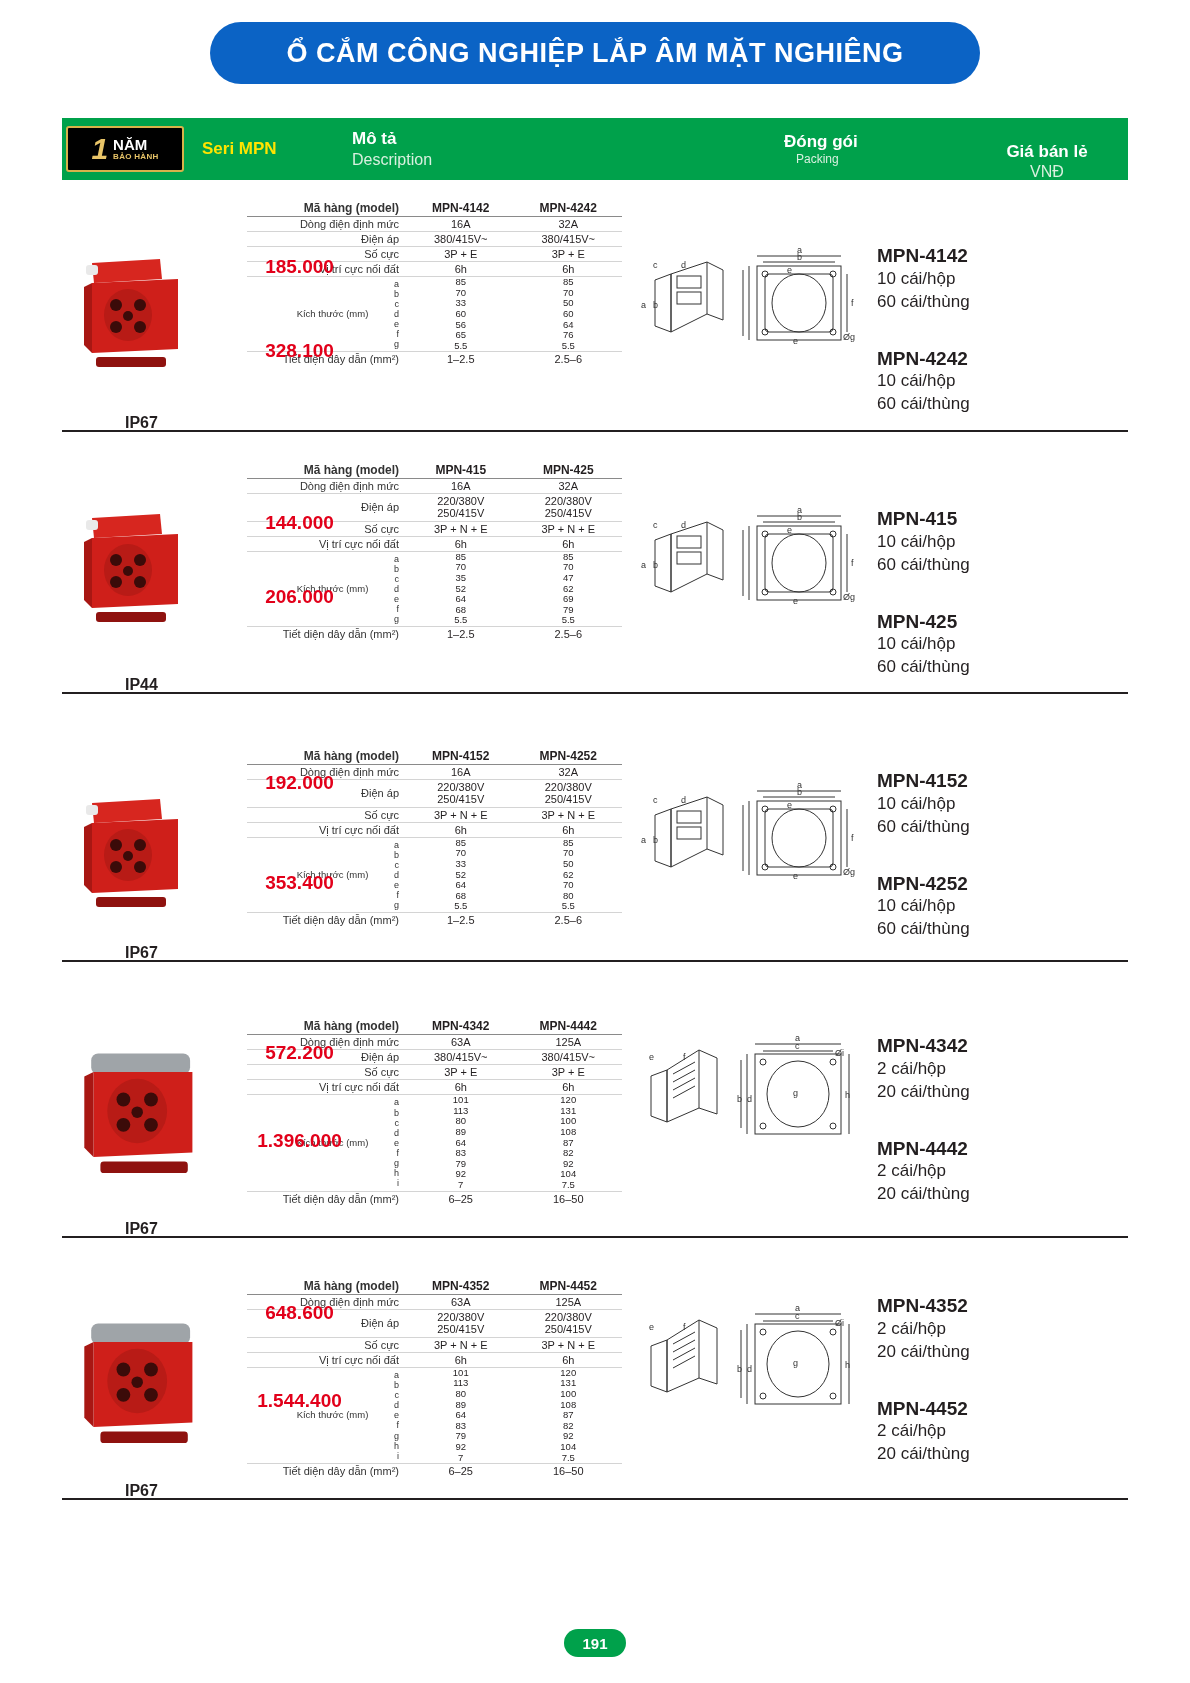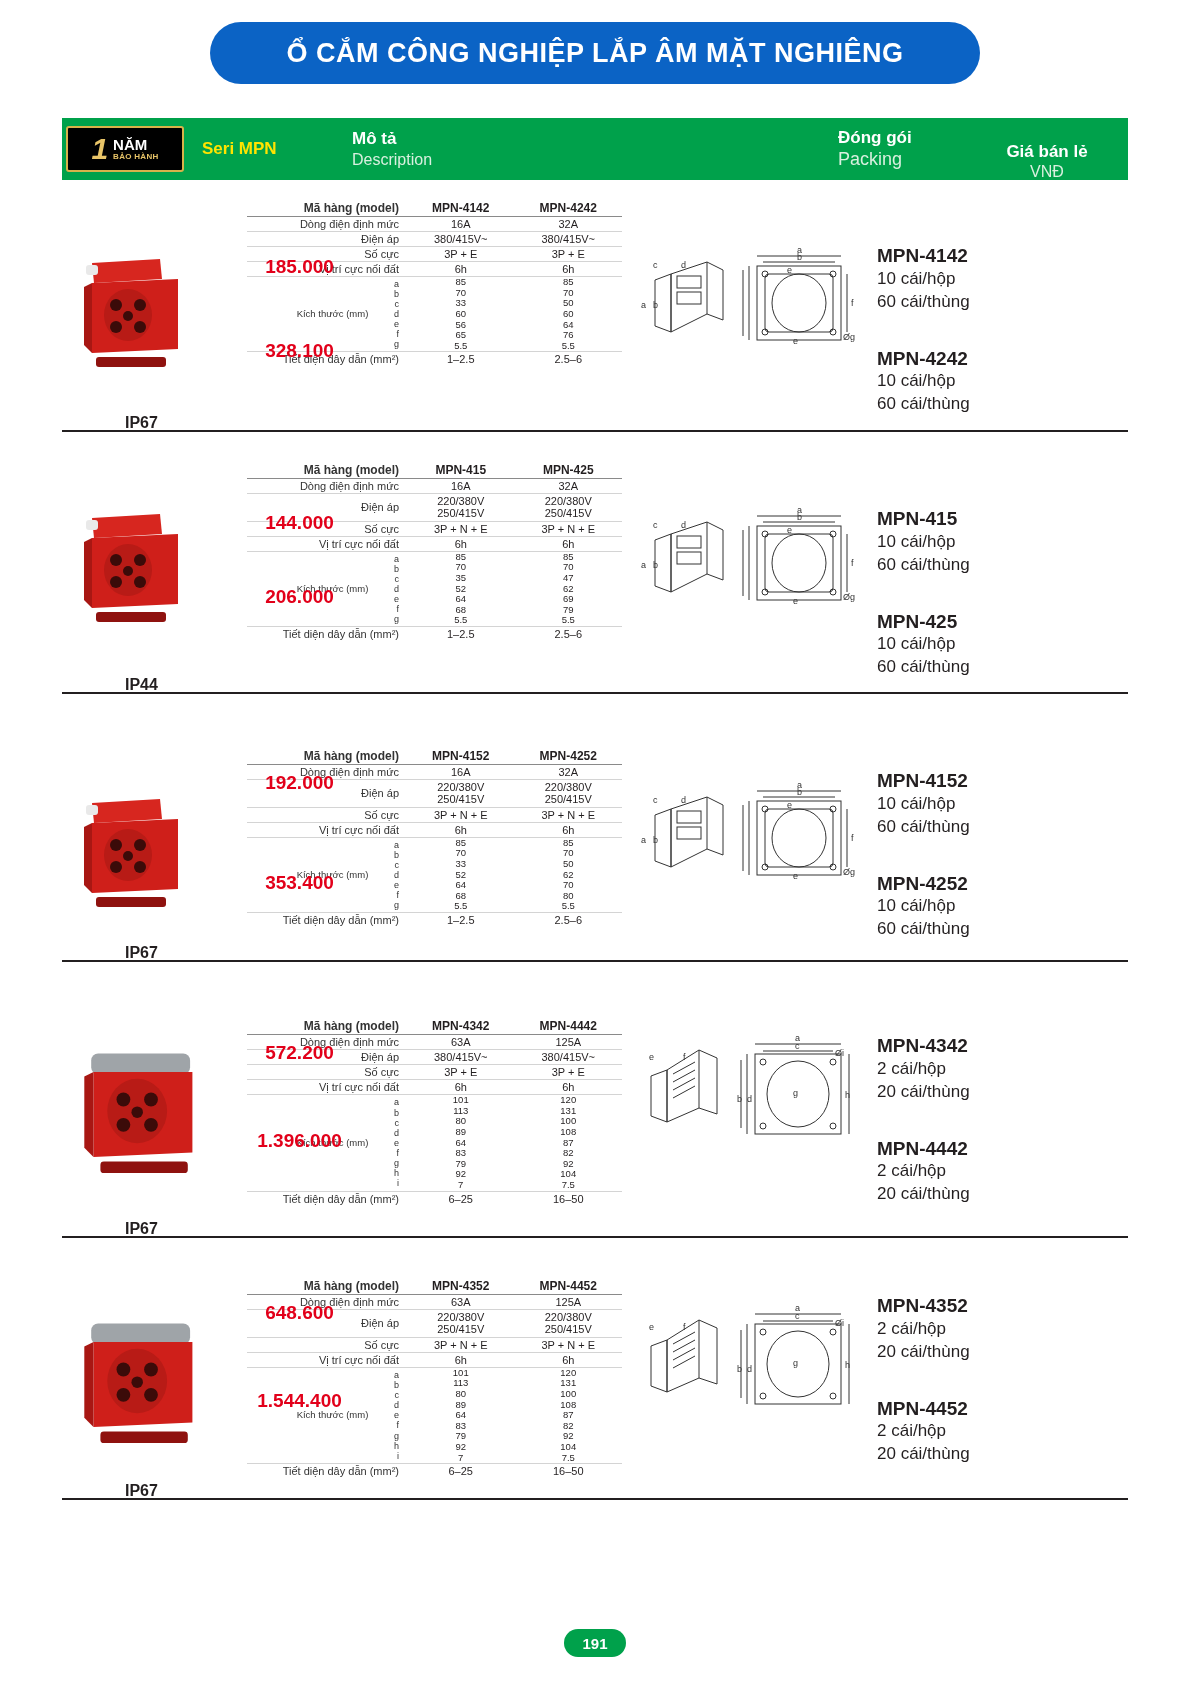--- a/index.html
+++ b/index.html
@@ -36,23 +36,23 @@
     box-sizing:border-box;
   }
   .warranty .one{color:#e8c468;font-size:30px;font-weight:bold;font-style:italic;line-height:1;}
   .warranty .wtxt{display:flex;flex-direction:column;line-height:1.05;}
   .warranty .w1{color:#fff;font-size:15px;font-weight:bold;}
   .warranty .w2{color:#e8c468;font-size:8px;font-weight:bold;letter-spacing:.3px;}
   .serie{color:#ffe400;font-size:17px;font-weight:bold;margin-left:18px;width:120px;}
   .col-desc{margin-left:30px;line-height:1.25;}
   .col-desc .vn{color:#fff;font-size:17px;font-weight:bold;}
   .col-desc .en{color:#d8f0df;font-size:16px;}
-  .col-pack{position:absolute;left:776px;text-align:left;line-height:1.25;}
+  .col-pack{position:absolute;left:722px;text-align:left;line-height:1.25;}
   .col-pack .vn{color:#fff;font-size:17px;font-weight:bold;}
-  .col-pack .en{color:#d8f0df;font-size:18px;}
+  .col-pack .en{color:#d8f0df;font-size:12px;margin-left:12px;}
   .col-price{position:absolute;left:920px;text-align:center;width:130px;line-height:1.25;margin-top:25px;}
   .col-price .vn{color:#fff;font-size:17px;font-weight:bold;}
   .col-price .en{color:#d8f0df;font-size:16px;}
 
   
   .product{position:absolute;left:62px;width:1066px;}
   .sep{position:absolute;left:62px;width:1066px;height:2px;background:#231f20;}
   .ip{position:absolute;font-size:16px;font-weight:bold;color:#231f20;}
 
   .photo{position:absolute;left:0px;width:175px;height:150px;}

